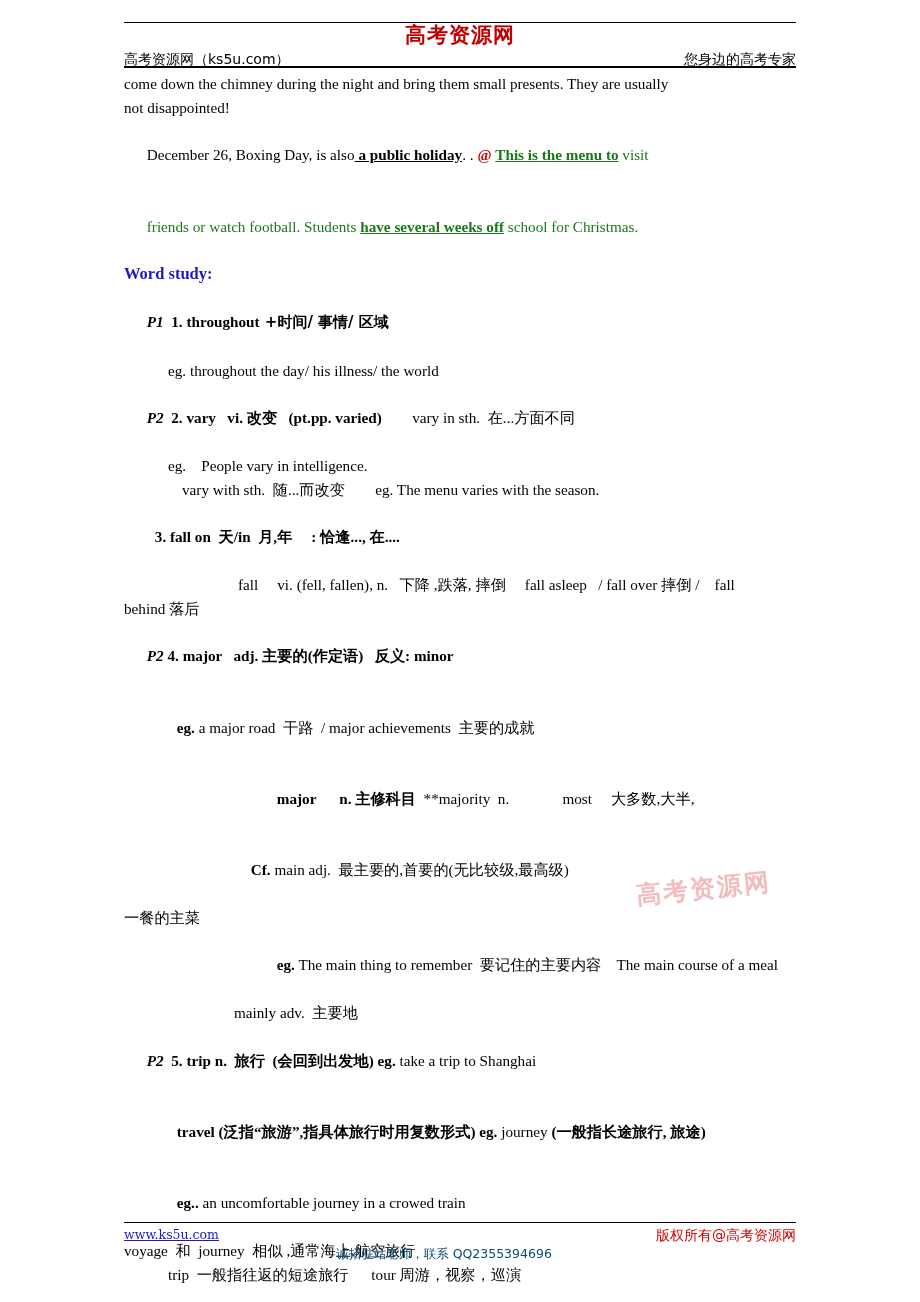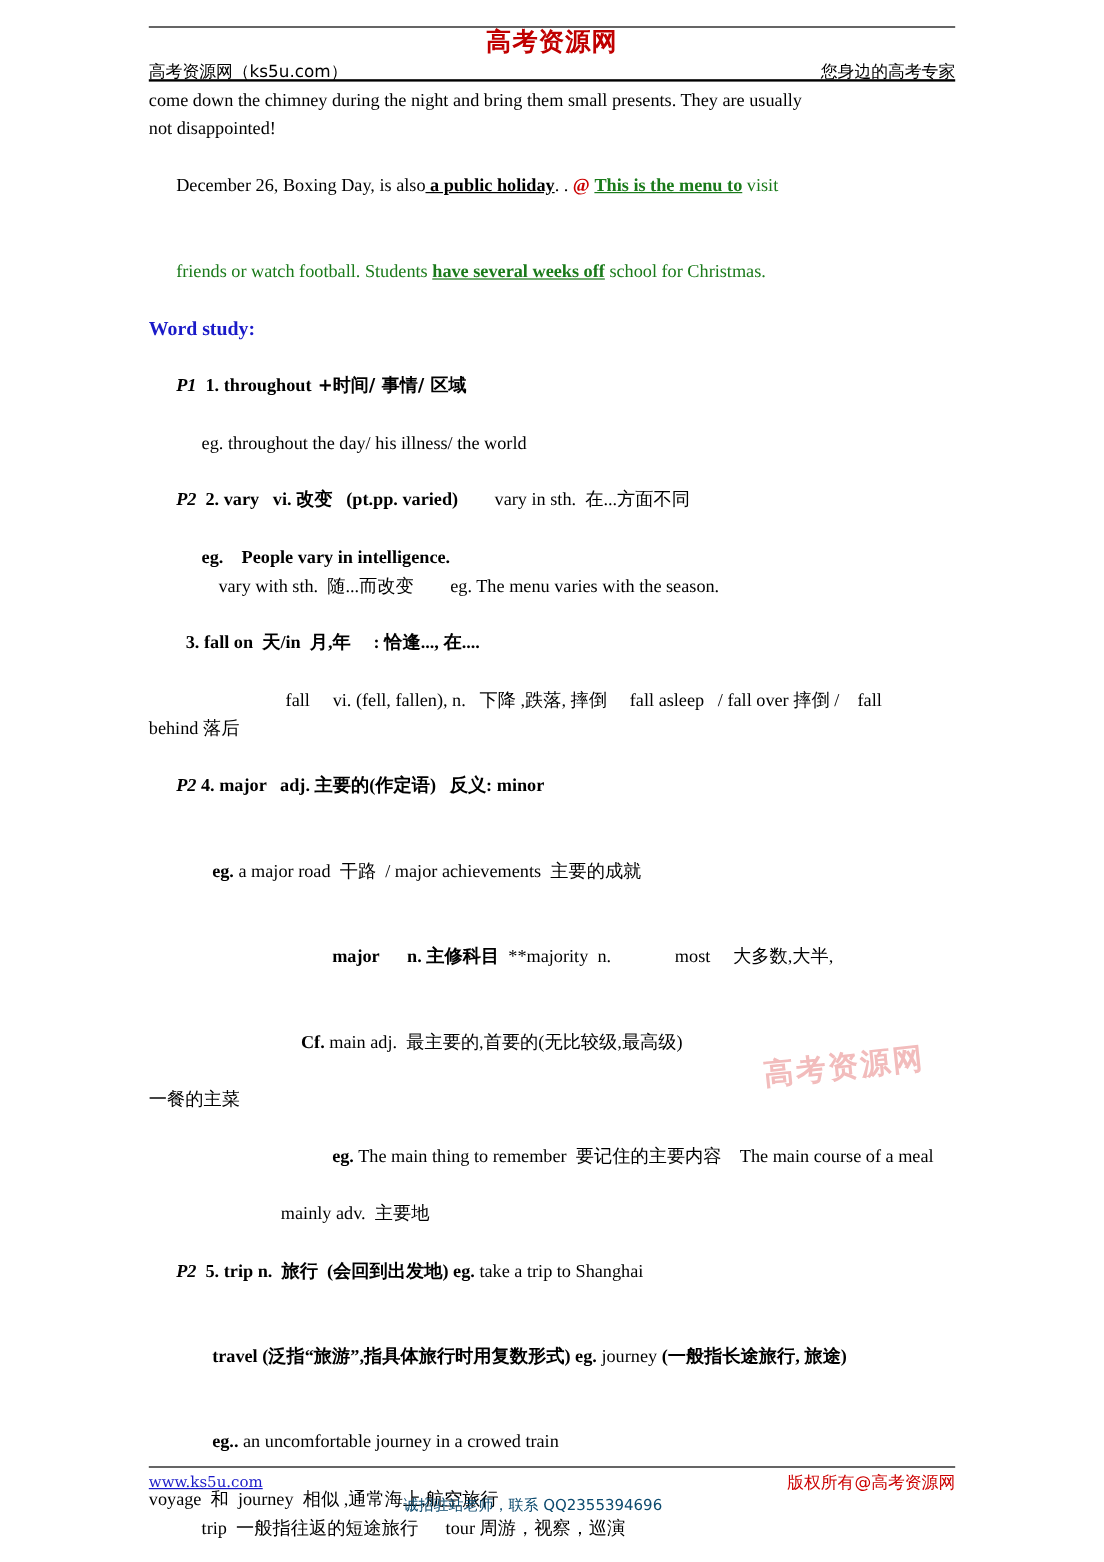--- a/index.html
+++ b/index.html
@@ -129,21 +129,21 @@
     <div class="ln blueh">Word study:</div>
 
     <div class="ln">
       <span class="plabel">P1</span><span>&nbsp;&nbsp;</span><span class="b">1. throughout</span><span class="cnb"> +时间/ 事情/ 区域</span>
     </div>
     <div class="ln" style="padding-left:44px;">eg. throughout the day/ his illness/ the world</div>
 
     <div class="ln">
       <span class="plabel">P2</span><span>&nbsp;&nbsp;</span><span class="b">2. vary   vi. 改变   (pt.pp. varied)</span><span>        vary in sth.  在...方面不同</span>
     </div>
-    <div class="ln" style="padding-left:44px;font-weight:bold;">eg.    People vary in intelligence.</div>
+    <div class="ln" style="padding-left:44px;">eg.    People vary in intelligence.</div>
     <div class="ln" style="padding-left:58px;">vary with sth.  随...而改变        eg. The menu varies with the season.</div>
 
     <div class="ln" style="padding-left:8px;">
       <span class="b">3. fall on</span><span class="b">  天/in  月,年     : 恰逢..., 在....</span>
     </div>
     <div class="ln" style="padding-left:114px;">fall     vi. (fell, fallen), n.   下降 ,跌落, 摔倒     fall asleep   / fall over 摔倒 /    fall</div>
     <div class="ln">behind 落后</div>
 
     <div class="ln">
       <span class="plabel">P2</span><span>&nbsp;</span><span class="b">4. major   adj. 主要的(作定语)   反义: minor</span>

